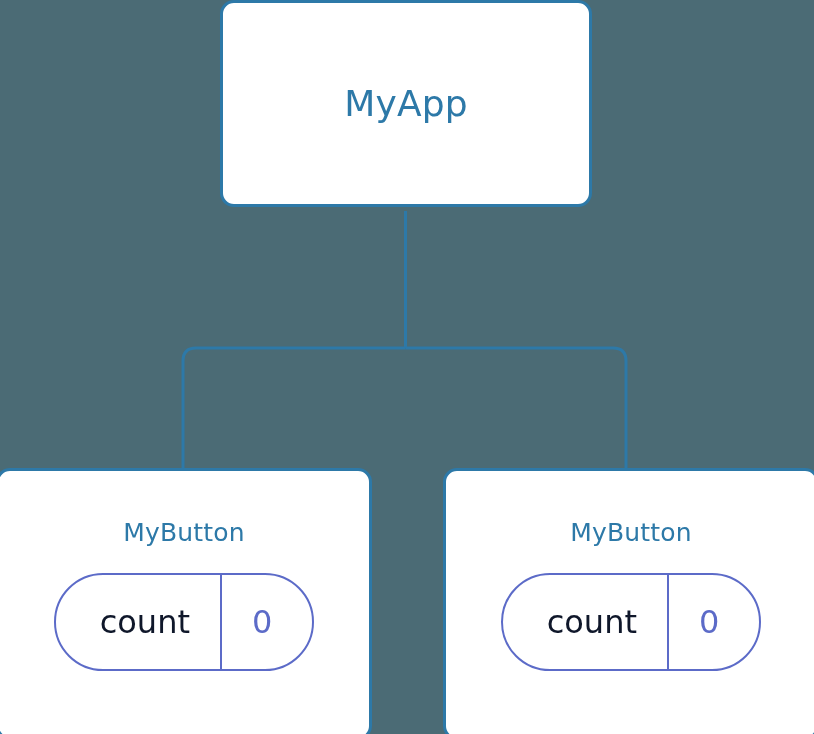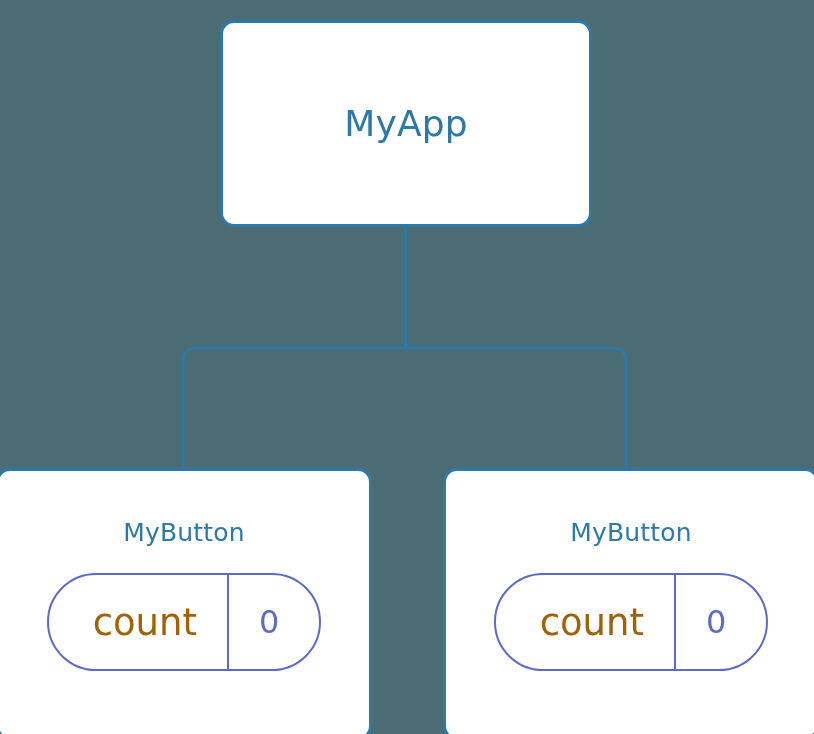--- a/index.html
+++ b/index.html
@@ -39,21 +39,21 @@
     border-radius: 14px;
     box-sizing: border-box;
     display: flex;
     flex-direction: column;
     align-items: center;
   }
 
   
   #node-root {
     left: 220px;
-    top: 20px;
+    top: 0;
     width: 372px;
     height: 207px;
     justify-content: center;
   }
 
   
   #node-child-0 {
     left: -4px;
     top: 468px;
     width: 376px;
@@ -90,22 +90,22 @@
     border-radius: 49px;
     box-sizing: border-box;
     background: #ffffff;
     overflow: hidden;
   }
   .pill-key {
     display: flex;
     align-items: center;
     justify-content: center;
     padding: 0 30px 0 44px;
-    color: #a16207;
-    font-size: 37px;
+    color: #0f172a;
+    font-size: 32px;
     white-space: nowrap;
   }
   .pill-divider {
     width: 2px;
     background: #5c6bc8;
     flex: 0 0 auto;
   }
   .pill-value {
     display: flex;
     align-items: center;

